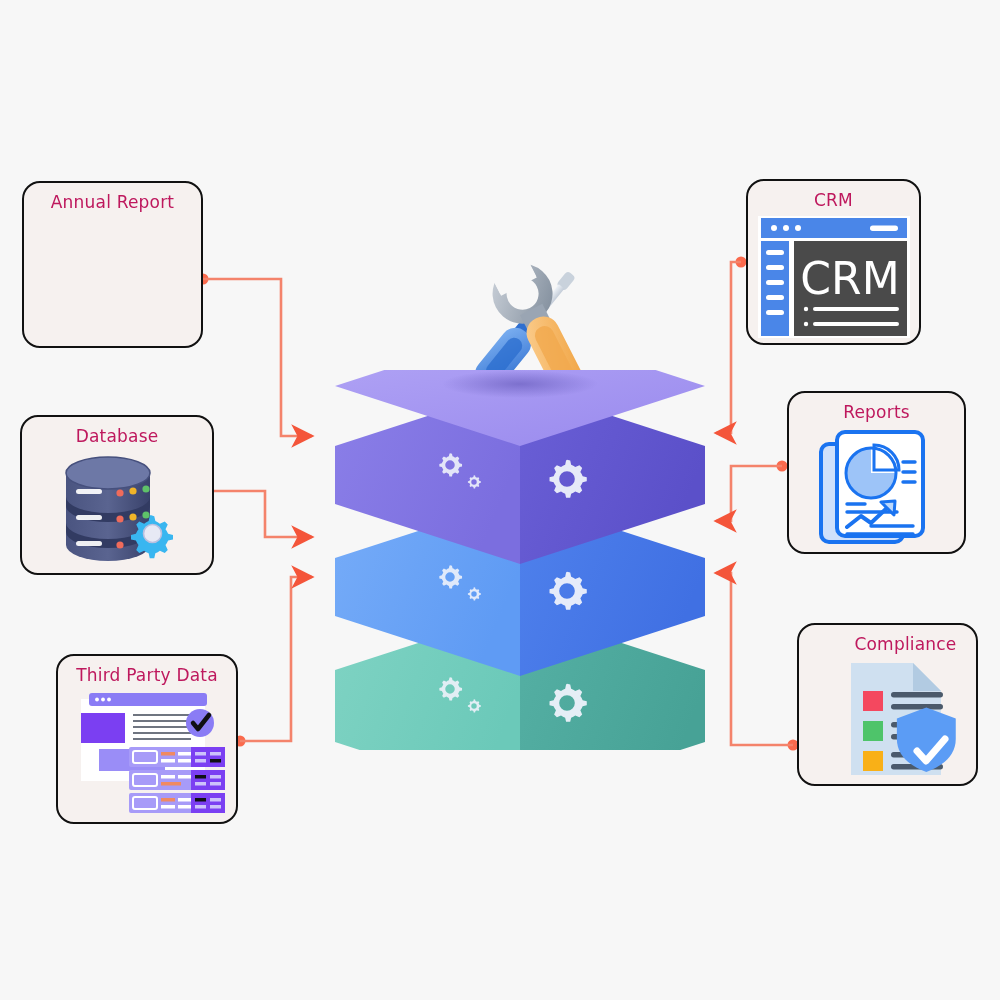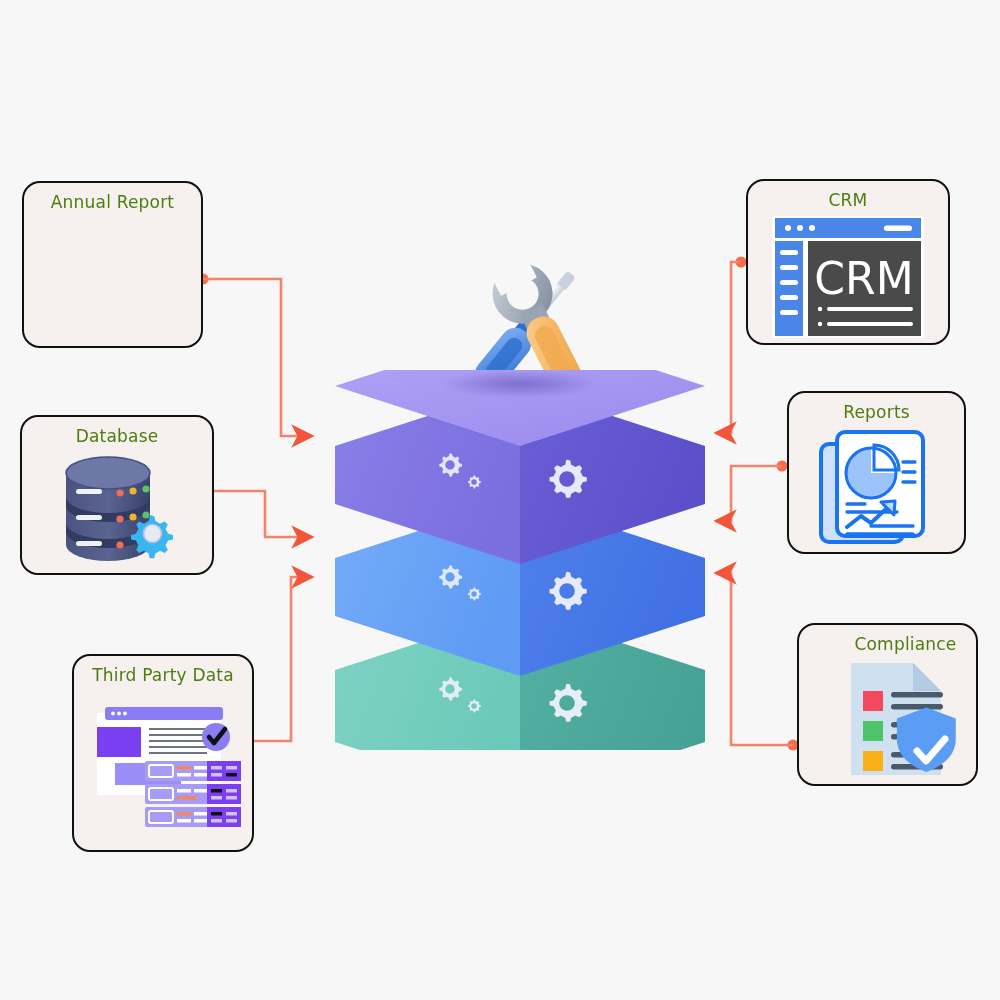--- a/index.html
+++ b/index.html
@@ -17,21 +17,21 @@
     background:#f6f1ef;
     border:2.5px solid #111111;
     border-radius:18px;
     box-sizing:border-box;
     display:flex;
     flex-direction:column;
     align-items:center;
   }
   .card-title{
     font-size:17px;
-    color:#4d7c0f;
+    color:#be185d;
     letter-spacing:.2px;
     margin-top:9px;
     text-align:center;
     white-space:nowrap;
   }
   .card-art{
     flex:1;
     width:100%;
     display:flex;
     align-items:center;
@@ -258,21 +258,21 @@
           <circle cx="62" cy="92" r="3.6" fill="#ef6b5b"></circle>
         </g>
         <g transform="translate(76,62)">
           <path d="M22 0 l5 1.5 1.5 6.5 a23 23 0 0 1 6 3.5 l6.5-3 4 4 -3 6.5 a23 23 0 0 1 3.5 6 l6.5 1.5 0 6 -6.5 1.5 a23 23 0 0 1 -3.5 6 l3 6.5 -4 4 -6.5-3 a23 23 0 0 1 -6 3.5 l-1.5 6.5 -6 0 -1.5-6.5 a23 23 0 0 1 -6-3.5 l-6.5 3 -4-4 3-6.5 a23 23 0 0 1 -3.5-6 l-6.5-1.5 0-6 6.5-1.5 a23 23 0 0 1 3.5-6 l-3-6.5 4-4 6.5 3 a23 23 0 0 1 6-3.5 l1.5-6.5 z" fill="#39b6f0" transform="scale(0.75)"></path>
           <circle cx="18.5" cy="18.5" r="9" fill="#e7e9f5" stroke="#b9c0e0" stroke-width="1.6"></circle>
         </g>
       </svg>
     </div>
   </div>
 
-  <div class="card" style="left:72px;top:654px;width:182px;height:198px;">
+  <div class="card" style="left:56px;top:654px;width:182px;height:170px;">
     <div class="card-title">Third Party Data</div>
     <div class="card-art">
       <svg width="160" height="125" viewBox="0 0 160 125">
         <rect x="14" y="8" width="124" height="82" fill="#ffffff"></rect>
         <rect x="22" y="2" width="118" height="13" rx="3" fill="#8a7cf5"></rect>
         <g fill="#ffffff">
           <circle cx="30" cy="8.5" r="1.9"></circle>
             <circle cx="36" cy="8.5" r="1.9"></circle>
             <circle cx="42" cy="8.5" r="1.9"></circle>
         </g>
@@ -343,21 +343,21 @@
           <rect x="124" y="102" width="34" height="20" fill="#7b3ff2"></rect>
           <rect x="128" y="107" width="11" height="3.5" fill="#101014"></rect>
           <rect x="143" y="107" width="11" height="3.5" fill="#cdc2fb"></rect>
           <rect x="128" y="114" width="11" height="3.5" fill="#cdc2fb"></rect>
           <rect x="143" y="114" width="11" height="3.5" fill="#cdc2fb"></rect>
         </g>
       </svg>
     </div>
   </div>
 
-  <div class="card" style="left:746px;top:179px;width:204px;height:166px;">
+  <div class="card" style="left:746px;top:179px;width:175px;height:166px;">
     <div class="card-title">CRM</div>
     <div class="card-art">
       <svg width="152" height="122" viewBox="0 0 152 122">
         <rect x="0" y="0" width="152" height="122" fill="#ffffff"></rect>
         <rect x="3" y="2" width="146" height="20" fill="#4a86e8"></rect>
         <g fill="#ffffff">
           <circle cx="16" cy="12" r="3"></circle>
             <circle cx="28" cy="12" r="3"></circle>
             <circle cx="40" cy="12" r="3"></circle>
           <rect x="112" y="9.5" width="28" height="5.5" rx="2.7"></rect>

